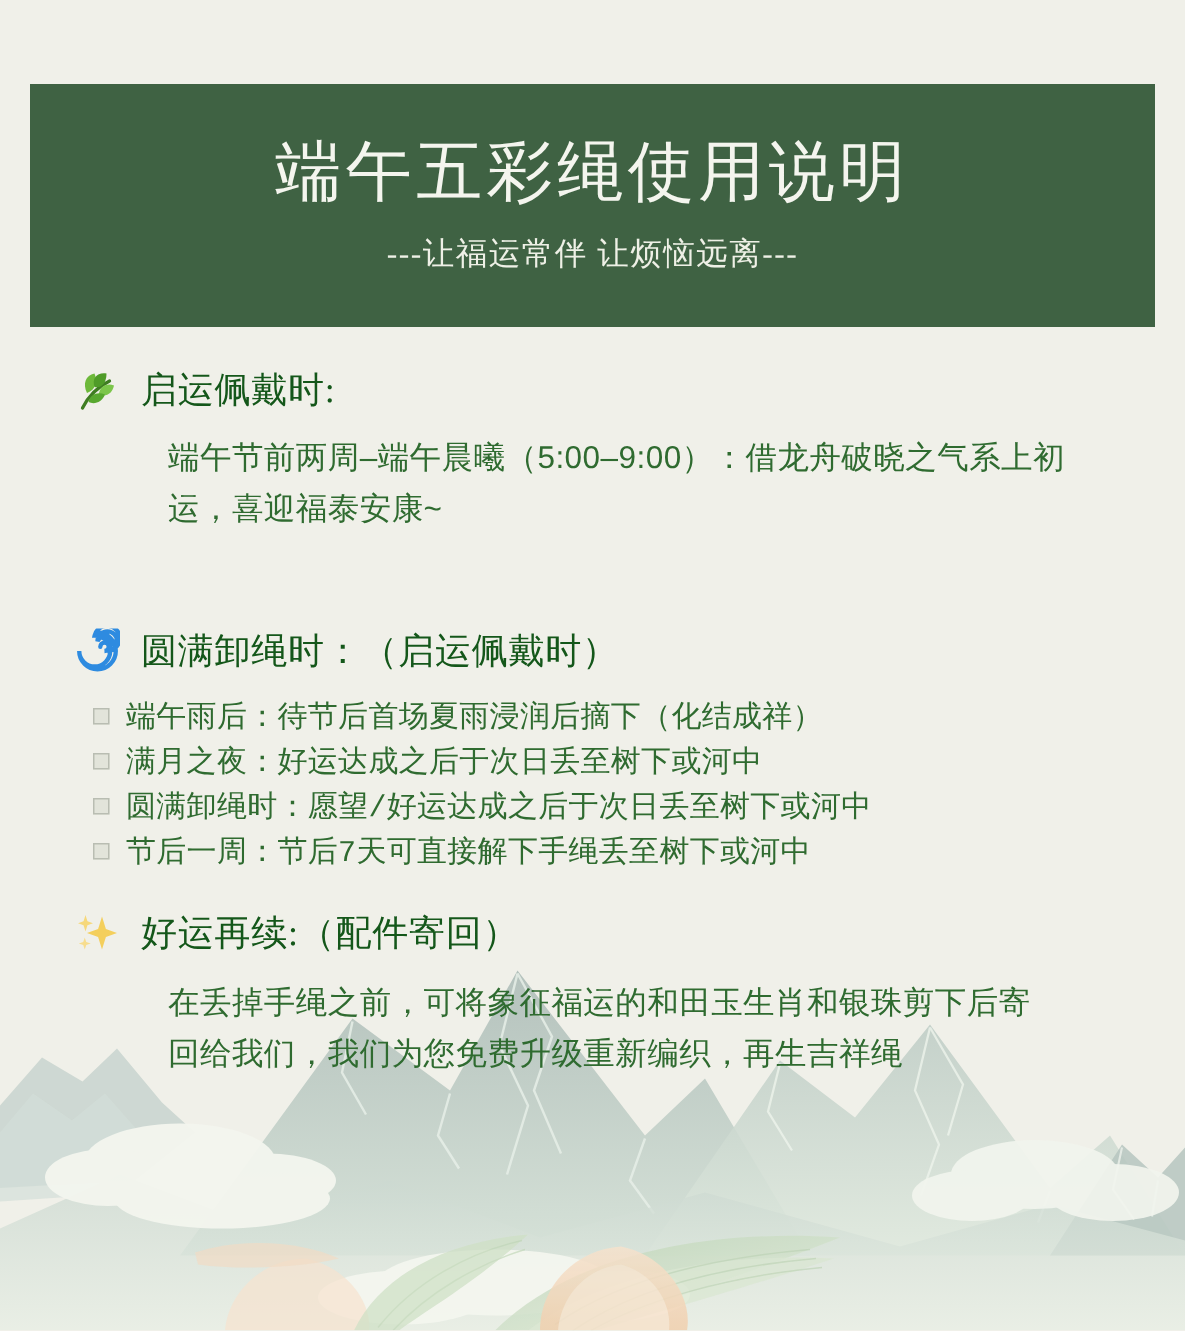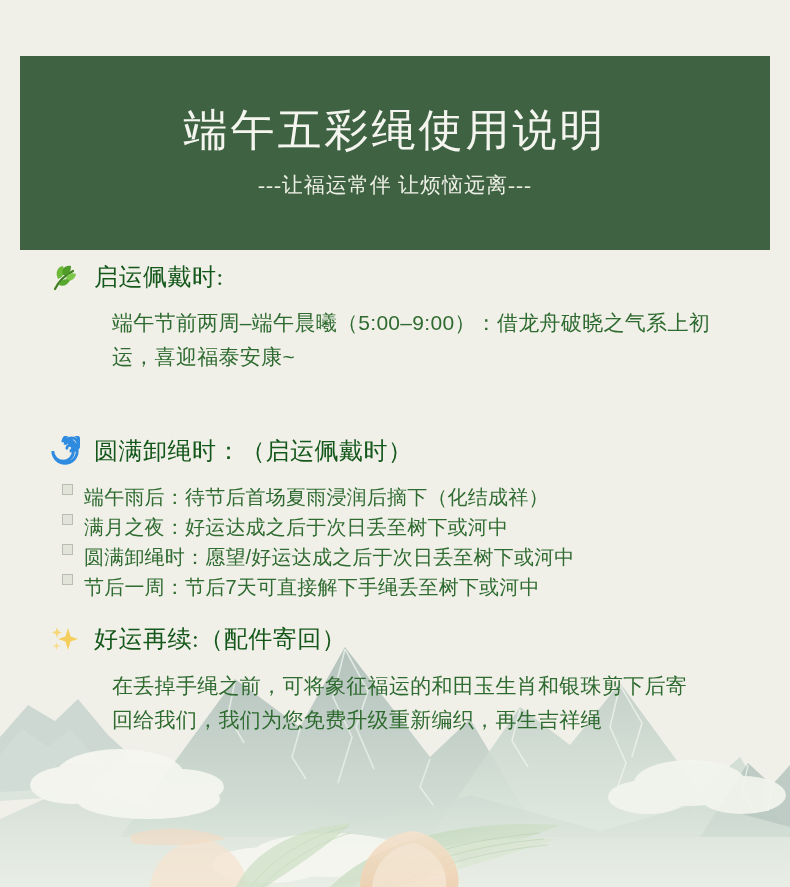--- a/index.html
+++ b/index.html
@@ -34,21 +34,21 @@
     z-index: 0;
   }
   .deco-layer svg { display: block; width: 790px; height: 300px; }
 
   
   .banner {
     position: absolute;
     left: 20px;
     top: 56px;
     width: 750px;
-    height: 194px;
+    height: 162px;
     background: #3f6243;
     z-index: 2;
     display: flex;
     flex-direction: column;
     align-items: center;
     justify-content: center;
   }
   .banner-title {
     color: #f4f5ee;
     font-size: 44px;
@@ -64,21 +64,21 @@
     font-size: 21px;
     letter-spacing: 1px;
     margin-top: 14px;
     font-family: "Liberation Serif", "DejaVu Serif", serif;
   }
 
   
   .content {
     position: absolute;
     left: 0;
-    top: 205px;
+    top: 188px;
     width: 790px;
     z-index: 3;
   }
 
   .section { position: relative; }
 
   .section-head {
     display: flex;
     align-items: center;
     gap: 12px;
@@ -118,27 +118,28 @@
 
   
   .sec2 { margin-top: 60px; }
   .bullet-list {
     list-style: none;
     margin: 14px 0 0 0;
     padding: 0 0 0 62px;
   }
   .bullet-item {
     display: flex;
-    align-items: flex-start;
+    align-items: center;
     gap: 11px;
     color: #2f6b30;
     font-size: 20px;
     line-height: 1.0;
     padding: 5px 0;
     letter-spacing: 0.2px;
+    font-family: Liberation Mono, monospace;
   }
   .bullet-marker {
     width: 9px;
     height: 9px;
     flex: 0 0 9px;
     border: 1px solid #b9bdb2;
     background: #e2e4da;
     position: relative;
     top: -3px;
   }

